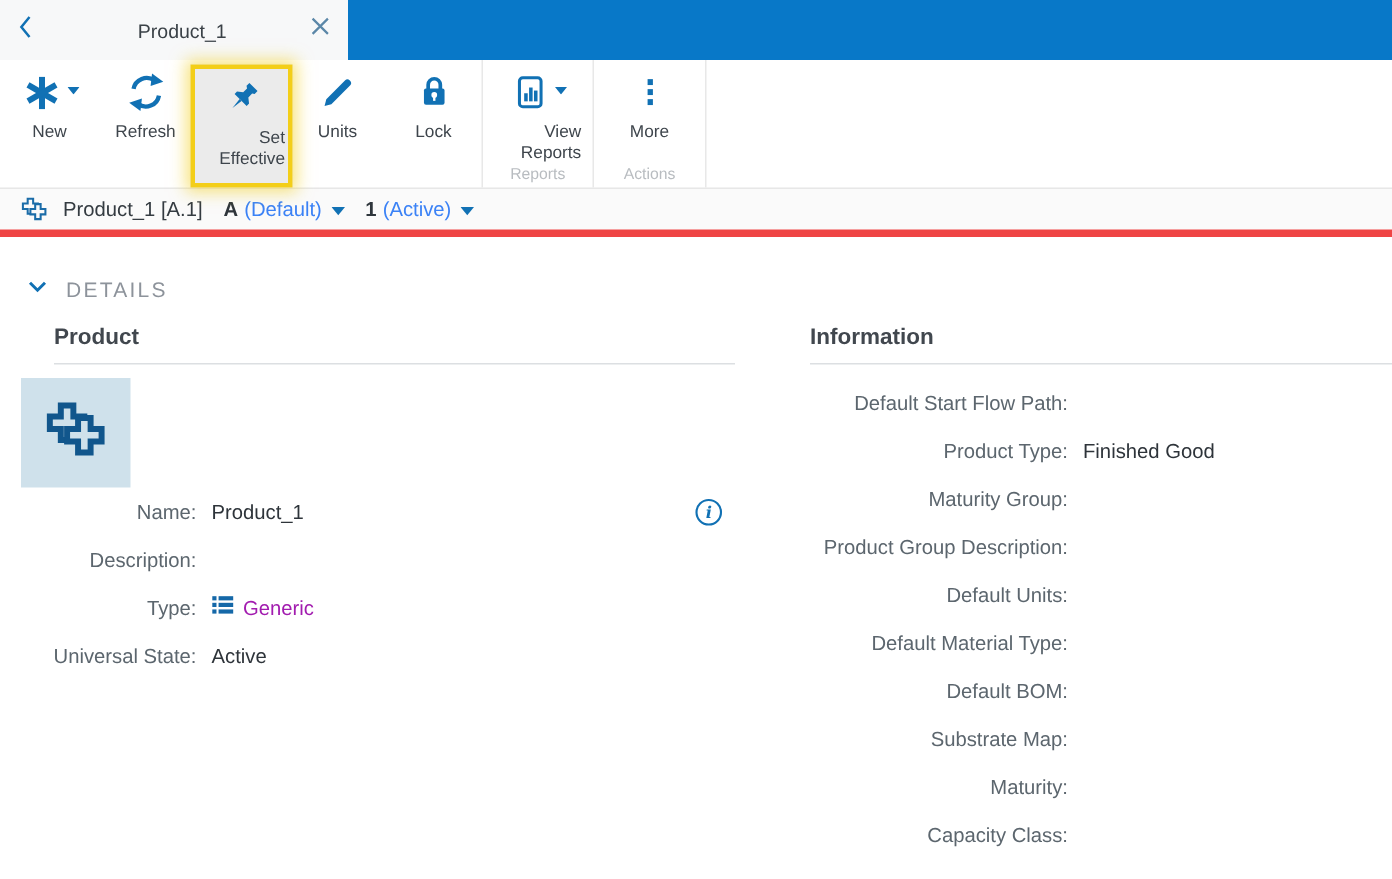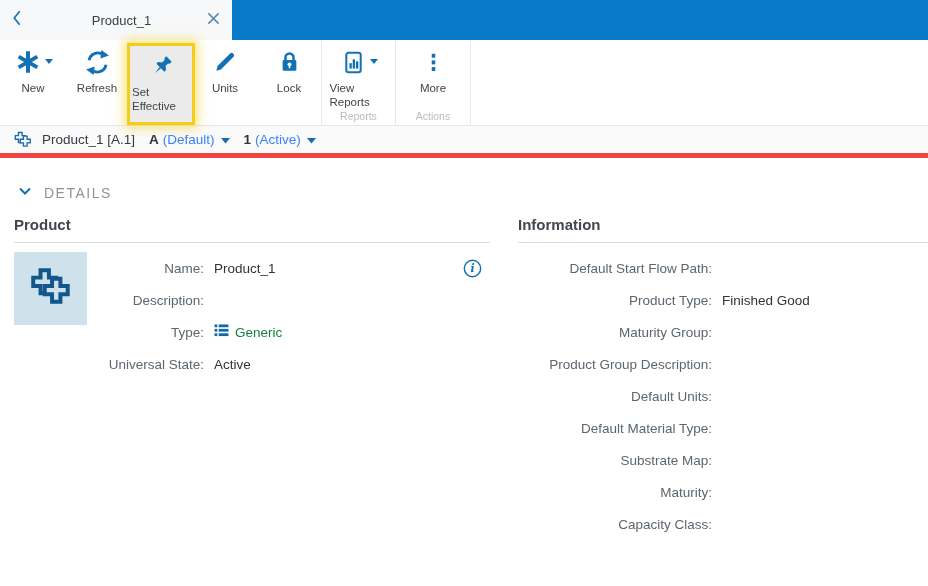--- a/index.html
+++ b/index.html
@@ -16,21 +16,21 @@
 
   
   .toolbar { height: 85px; display: flex; background: #fff; padding-left: 1px; }
   .tb-group { position: relative; display: flex; align-items: flex-start; padding-top: 6px; border-right: 1px solid #e8e8e8; }
   .tb-group-label { position: absolute; bottom: 3px; left: 0; right: 0; text-align: center; font-size: 10.5px; color: #b8bcc0; }
   .tb-btn { width: 64px; display: flex; flex-direction: column; align-items: center; cursor: pointer; }
   .tb-btn.wide { width: 73px; }
   .tb-btn.wider { width: 74px; }
   .tb-icon-row { height: 36px; display: flex; align-items: center; justify-content: center; }
   .tb-caret { margin-left: 3px; margin-top: -10px; }
-  .tb-label { font-size: 11.5px; color: #3e454c; text-align: left; line-height: 1.2; max-width: 58px; }
+  .tb-label { font-size: 11.5px; color: #3e454c; text-align: right; line-height: 1.2; max-width: 58px; }
   .tb-btn.highlight { background: #ebebeb; border: 3px solid #f3ce18; border-radius: 0;
     box-shadow: 0 0 10px 3px rgba(243,206,24,.55); width: 68px; margin: -3px -2px 0 -2px;
     padding: 4px 0 8px; z-index: 2; }
 
   
   .crumb { height: 33px; background: #fafafa; border-top: 1px solid #e7e7e7; border-bottom: 5px solid #ef4444;
     display: flex; align-items: center; padding-left: 13px; font-size: 13.5px; color: #343b41; }
   .crumb-icon { margin-right: 9px; display: flex; }
   .crumb-entity { margin-right: 14px; }
   .crumb-sel { display: flex; align-items: center; margin-right: 14px; cursor: pointer; }
@@ -39,30 +39,30 @@
   .crumb-sel svg { margin-left: 6px; margin-top: 2px; }
 
   
   .details-row { display: flex; align-items: center; gap: 11px; margin: 25px 0 0 17px;
     color: #8d939b; font-size: 14px; letter-spacing: 1.5px; cursor: pointer; }
 
   
   .content { display: flex; margin-top: 14px; padding-left: 14px; }
   .col-left { width: 476px; margin-right: 28px; }
   .col-right { flex: 1; }
-  .panel-title { font-size: 15px; color: #41474e; font-weight: 700; padding-bottom: 9px; border-bottom: 1px solid #dcdfe2; }
-  .panel-body-left { display: flex; margin-top: 9px; }
+  .panel-title { font-size: 15px; color: #41474e; font-weight: 700; padding-bottom: 9px; border-bottom: 1px solid #dcdfe2; margin-left: 22px; }
+  .panel-body-left { display: flex; margin-top: 9px; flex-direction: column; }
   .thumb { width: 73px; height: 73px; background: #cfe1eb; display: flex; align-items: center; justify-content: center; }
   .fields { flex: 1; }
   .col-right .fields { margin-top: 9px; }
   .frow { height: 32px; display: flex; align-items: center; }
   .flabel { width: 117px; text-align: right; color: #5c666e; font-size: 13.5px; flex-shrink: 0; }
   .col-right .flabel { width: 194px; }
   .fvalue { margin-left: 10px; color: #2e343a; font-size: 13.5px; display: flex; align-items: center; min-height: 17px; }
-  .type-link { color: #15803d; display: flex; align-items: center; gap: 6px; cursor: pointer; }
+  .type-link { color: #a21caf; display: flex; align-items: center; gap: 6px; cursor: pointer; }
   .info-i { margin-left: auto; margin-right: 8px; display: flex; cursor: pointer; }
 </style>
 </head>
 <body>
 
 <div class="tabbar">
   <div class="tabbar-left">
     <div class="back-btn">
       <span>
         <svg width="20" height="22" viewBox="0 0 24 26">
@@ -313,20 +313,24 @@
       </div>
       <div class="frow">
         <span class="flabel">Default Units:</span>
         <span class="fvalue"></span>
       </div>
       <div class="frow">
         <span class="flabel">Default Material Type:</span>
         <span class="fvalue"></span>
       </div>
       <div class="frow">
+        <span class="flabel">Default BOM:</span>
+        <span class="fvalue"></span>
+      </div>
+      <div class="frow">
         <span class="flabel">Substrate Map:</span>
         <span class="fvalue"></span>
       </div>
       <div class="frow">
         <span class="flabel">Maturity:</span>
         <span class="fvalue"></span>
       </div>
       <div class="frow">
         <span class="flabel">Capacity Class:</span>
         <span class="fvalue"></span>

